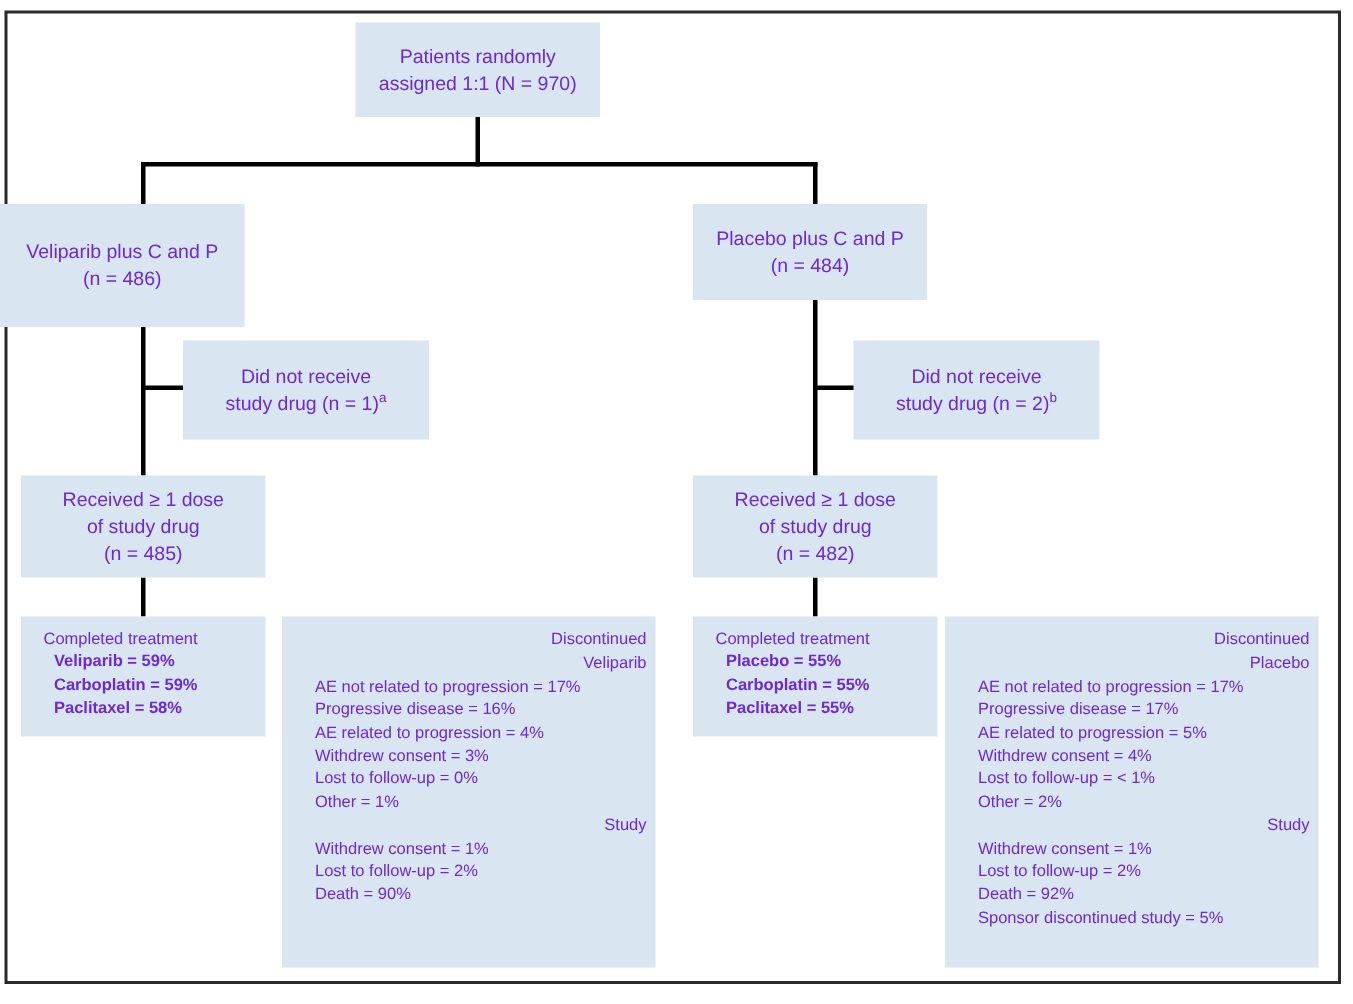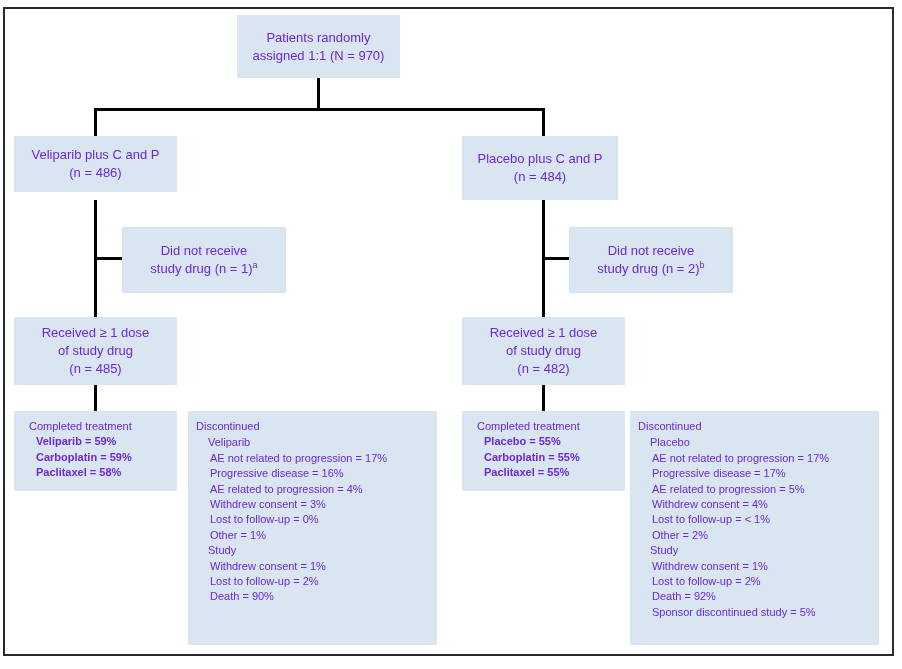--- a/index.html
+++ b/index.html
@@ -34,28 +34,29 @@
   .line{
     position:absolute;
     background:#000000;
   }
   .detail{
     padding:6px 6px 6px 8px;
     font-size:11px;
     line-height:1.4;
   }
   .detail .title-center{
-    text-align:left;
+    text-align:right;
     margin:2px 0 1px 0;
   }
   .detail .title-left{
     margin:2px 0 0 7px;
   }
   .detail .group-label{
-    margin-left:12px;
+    margin-left:0px;
+    text-align:right;
   }
   .detail .item{
     margin-left:14px;
     white-space:nowrap;
   }
   .detail .item-c{
     margin-left:14px;
     white-space:nowrap;
     font-weight:bold;
   }
@@ -83,21 +84,21 @@
   <div class="line" style="left:94px;top:385px;width:3px;height:26px"></div>
   <div class="line" style="left:542px;top:385px;width:3px;height:26px"></div>
 
   <div class="box center" style="left:237px;top:15px;width:163px;height:63px">
     <div>
       <span>Patients randomly</span><br>
       <span>assigned 1:1 (N = 970)</span>
     </div>
   </div>
 
-  <div class="box center" style="left:14px;top:136px;width:163px;height:56px">
+  <div class="box center" style="left:0;top:136px;width:163px;height:82px">
     <div>
       <span>Veliparib plus C and P</span><br>
       <span>(n = 486)</span>
     </div>
   </div>
 
   <div class="box center" style="left:462px;top:136px;width:156px;height:64px">
     <div>
       <span>Placebo plus C and P</span><br>
       <span>(n = 484)</span>

